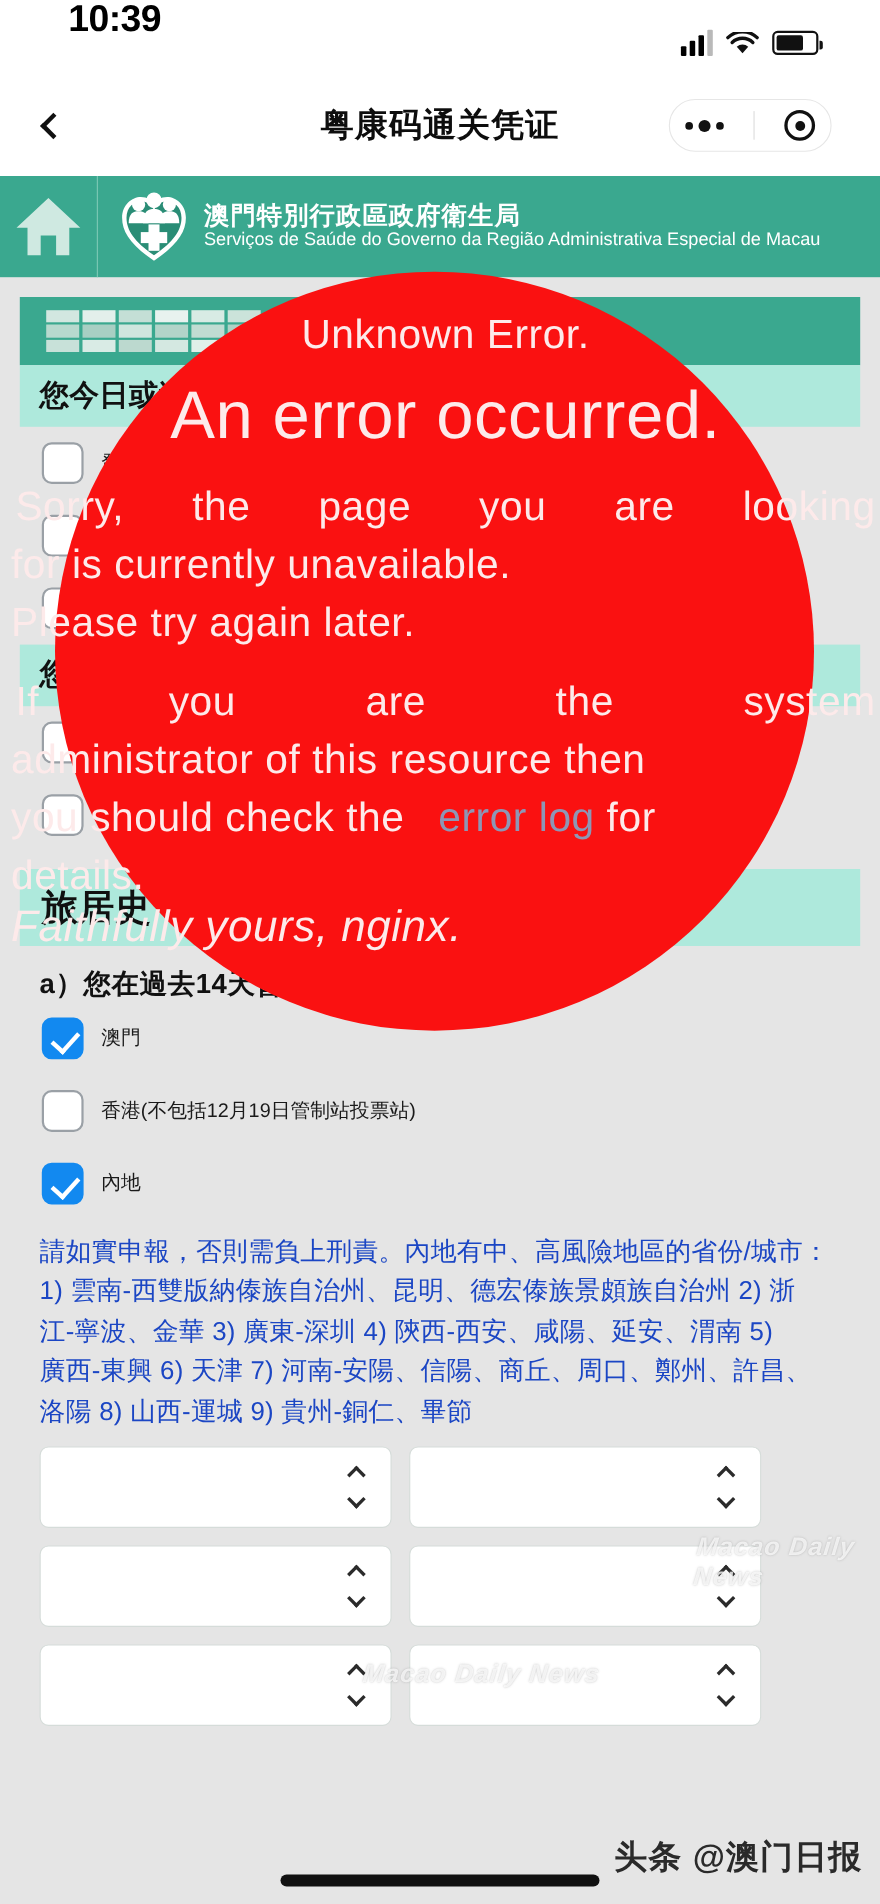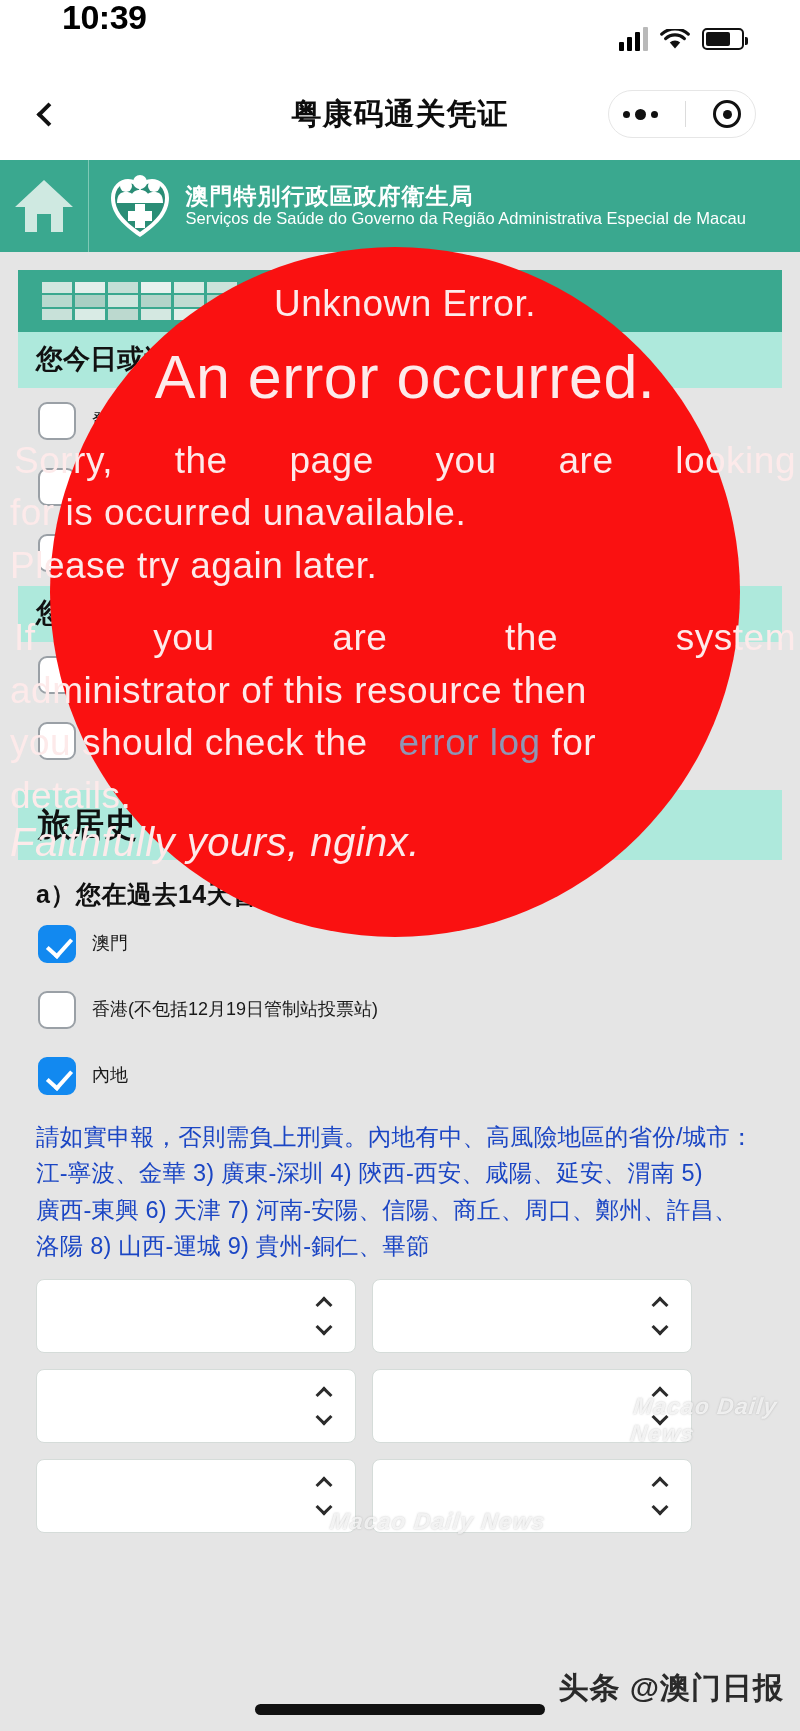--- a/index.html
+++ b/index.html
@@ -403,20 +403,21 @@
         <span class="cb"></span>
         <span class="lbl">香港(不包括12月19日管制站投票站)</span>
       </div>
       <div class="checkrow">
         <span class="cb on"></span>
         <span class="lbl">內地</span>
       </div>
 
       <div class="note-blue">
         <div>請如實申報，否則需負上刑責。內地有中、高風險地區的省份/城市：</div>
+        <div>1) 雲南-西雙版納傣族自治州、昆明、德宏傣族景頗族自治州 2) 浙</div>
         <div>江-寧波、金華 3) 廣東-深圳 4) 陝西-西安、咸陽、延安、渭南 5)</div>
         <div>廣西-東興 6) 天津 7) 河南-安陽、信陽、商丘、周口、鄭州、許昌、</div>
         <div>洛陽 8) 山西-運城 9) 貴州-銅仁、畢節</div>
       </div>
 
       <div class="select-grid">
         <div class="sel">
             <span class="chev">
               <i class="up"></i>
               <i class="dn"></i>
@@ -455,21 +456,21 @@
       </div>
     </div>
 
   </div>
 
   <div class="error-circle"></div>
   <div class="error-text">
     <div class="t-center">Unknown Error.</div>
     <div class="big">An error occurred.</div>
     <div class="p t-just">Sorry, the page you are looking</div>
-    <div>for is occurred unavailable.</div>
+    <div>for is currently unavailable.</div>
     <div>Please try again later.</div>
     <div class="p t-just">If you are the system</div>
     <div>administrator of this resource then</div>
     <div><span>you should check the </span><span class="lnk">error log</span><span> for</span></div>
     <div>details.</div>
     <div class="sig">Faithfully yours, nginx.</div>
   </div>
 
   <div class="wm-macao">Macao Daily News</div>
   <div class="wm-macao two">Macao Daily News</div>

